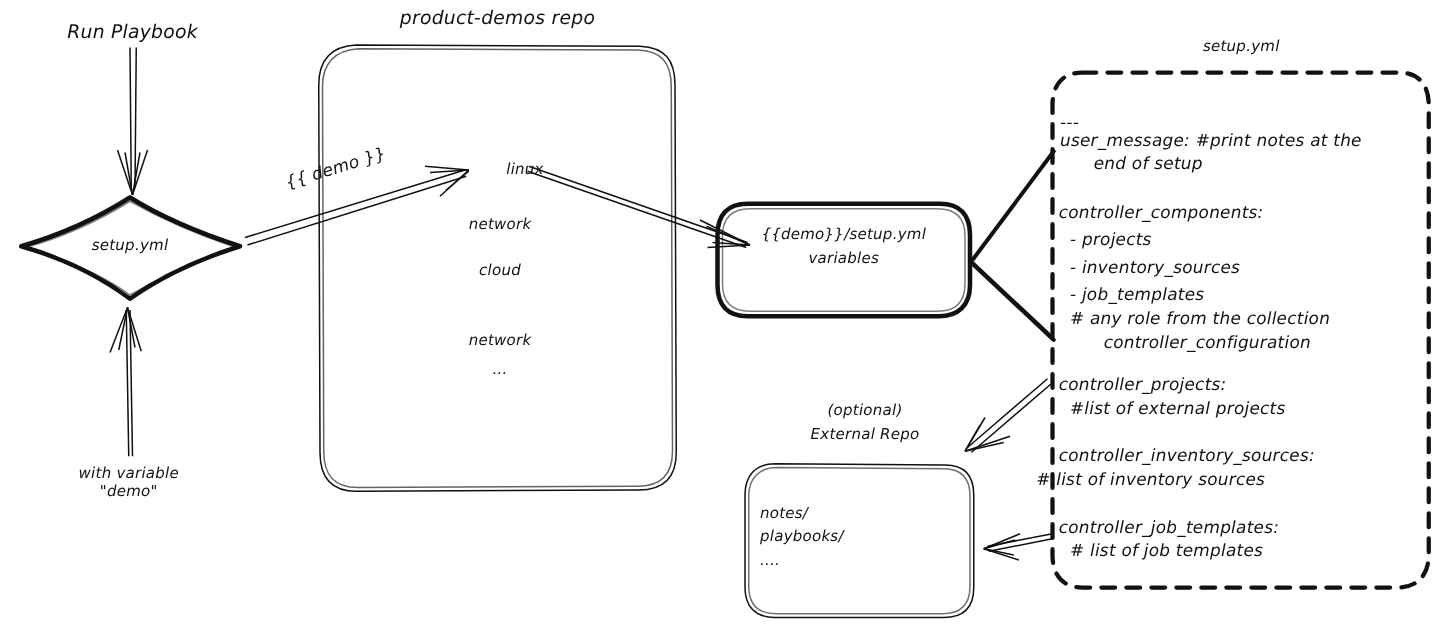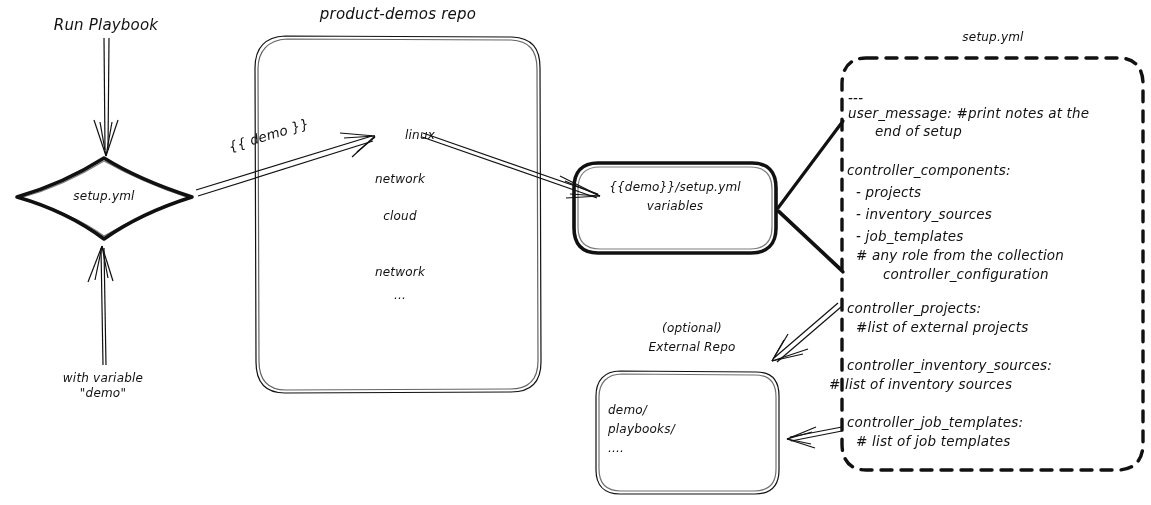--- a/index.html
+++ b/index.html
@@ -180,21 +180,21 @@
   <div class="lbl ctr f14" style="left:400px; top:209px;">cloud</div>
   <div class="lbl ctr f14" style="left:400px; top:245px;margin-top:20px;">network</div>
   <div class="lbl ctr f14" style="left:400px; top:288px;">...</div>
 
   <div class="lbl ctr f14" style="left:675px; top:180px;">{{demo}}/setup.yml</div>
   <div class="lbl ctr f14" style="left:675px; top:199px;">variables</div>
 
   <div class="lbl ctr f14" style="left:692px; top:321px;">(optional)</div>
   <div class="lbl ctr f14" style="left:692px; top:340px;">External Repo</div>
 
-  <div class="lbl f14" style="left:608px; top:403px;">demo/</div>
+  <div class="lbl f14" style="left:608px; top:403px;">notes/</div>
   <div class="lbl f14" style="left:608px; top:422px;">playbooks/</div>
   <div class="lbl f14" style="left:608px; top:441px;">....</div>
 
   <div class="lbl ctr f14" style="left:993px; top:30px;">setup.yml</div>
 
   <div class="lbl f13" style="left:848px; top:90px;">---</div>
 
   <div class="lbl f13" style="left:848px; top:105px;">user_message: #print notes at the</div>
   <div class="lbl f13" style="left:848px; top:123px;">      end of setup</div>
 

